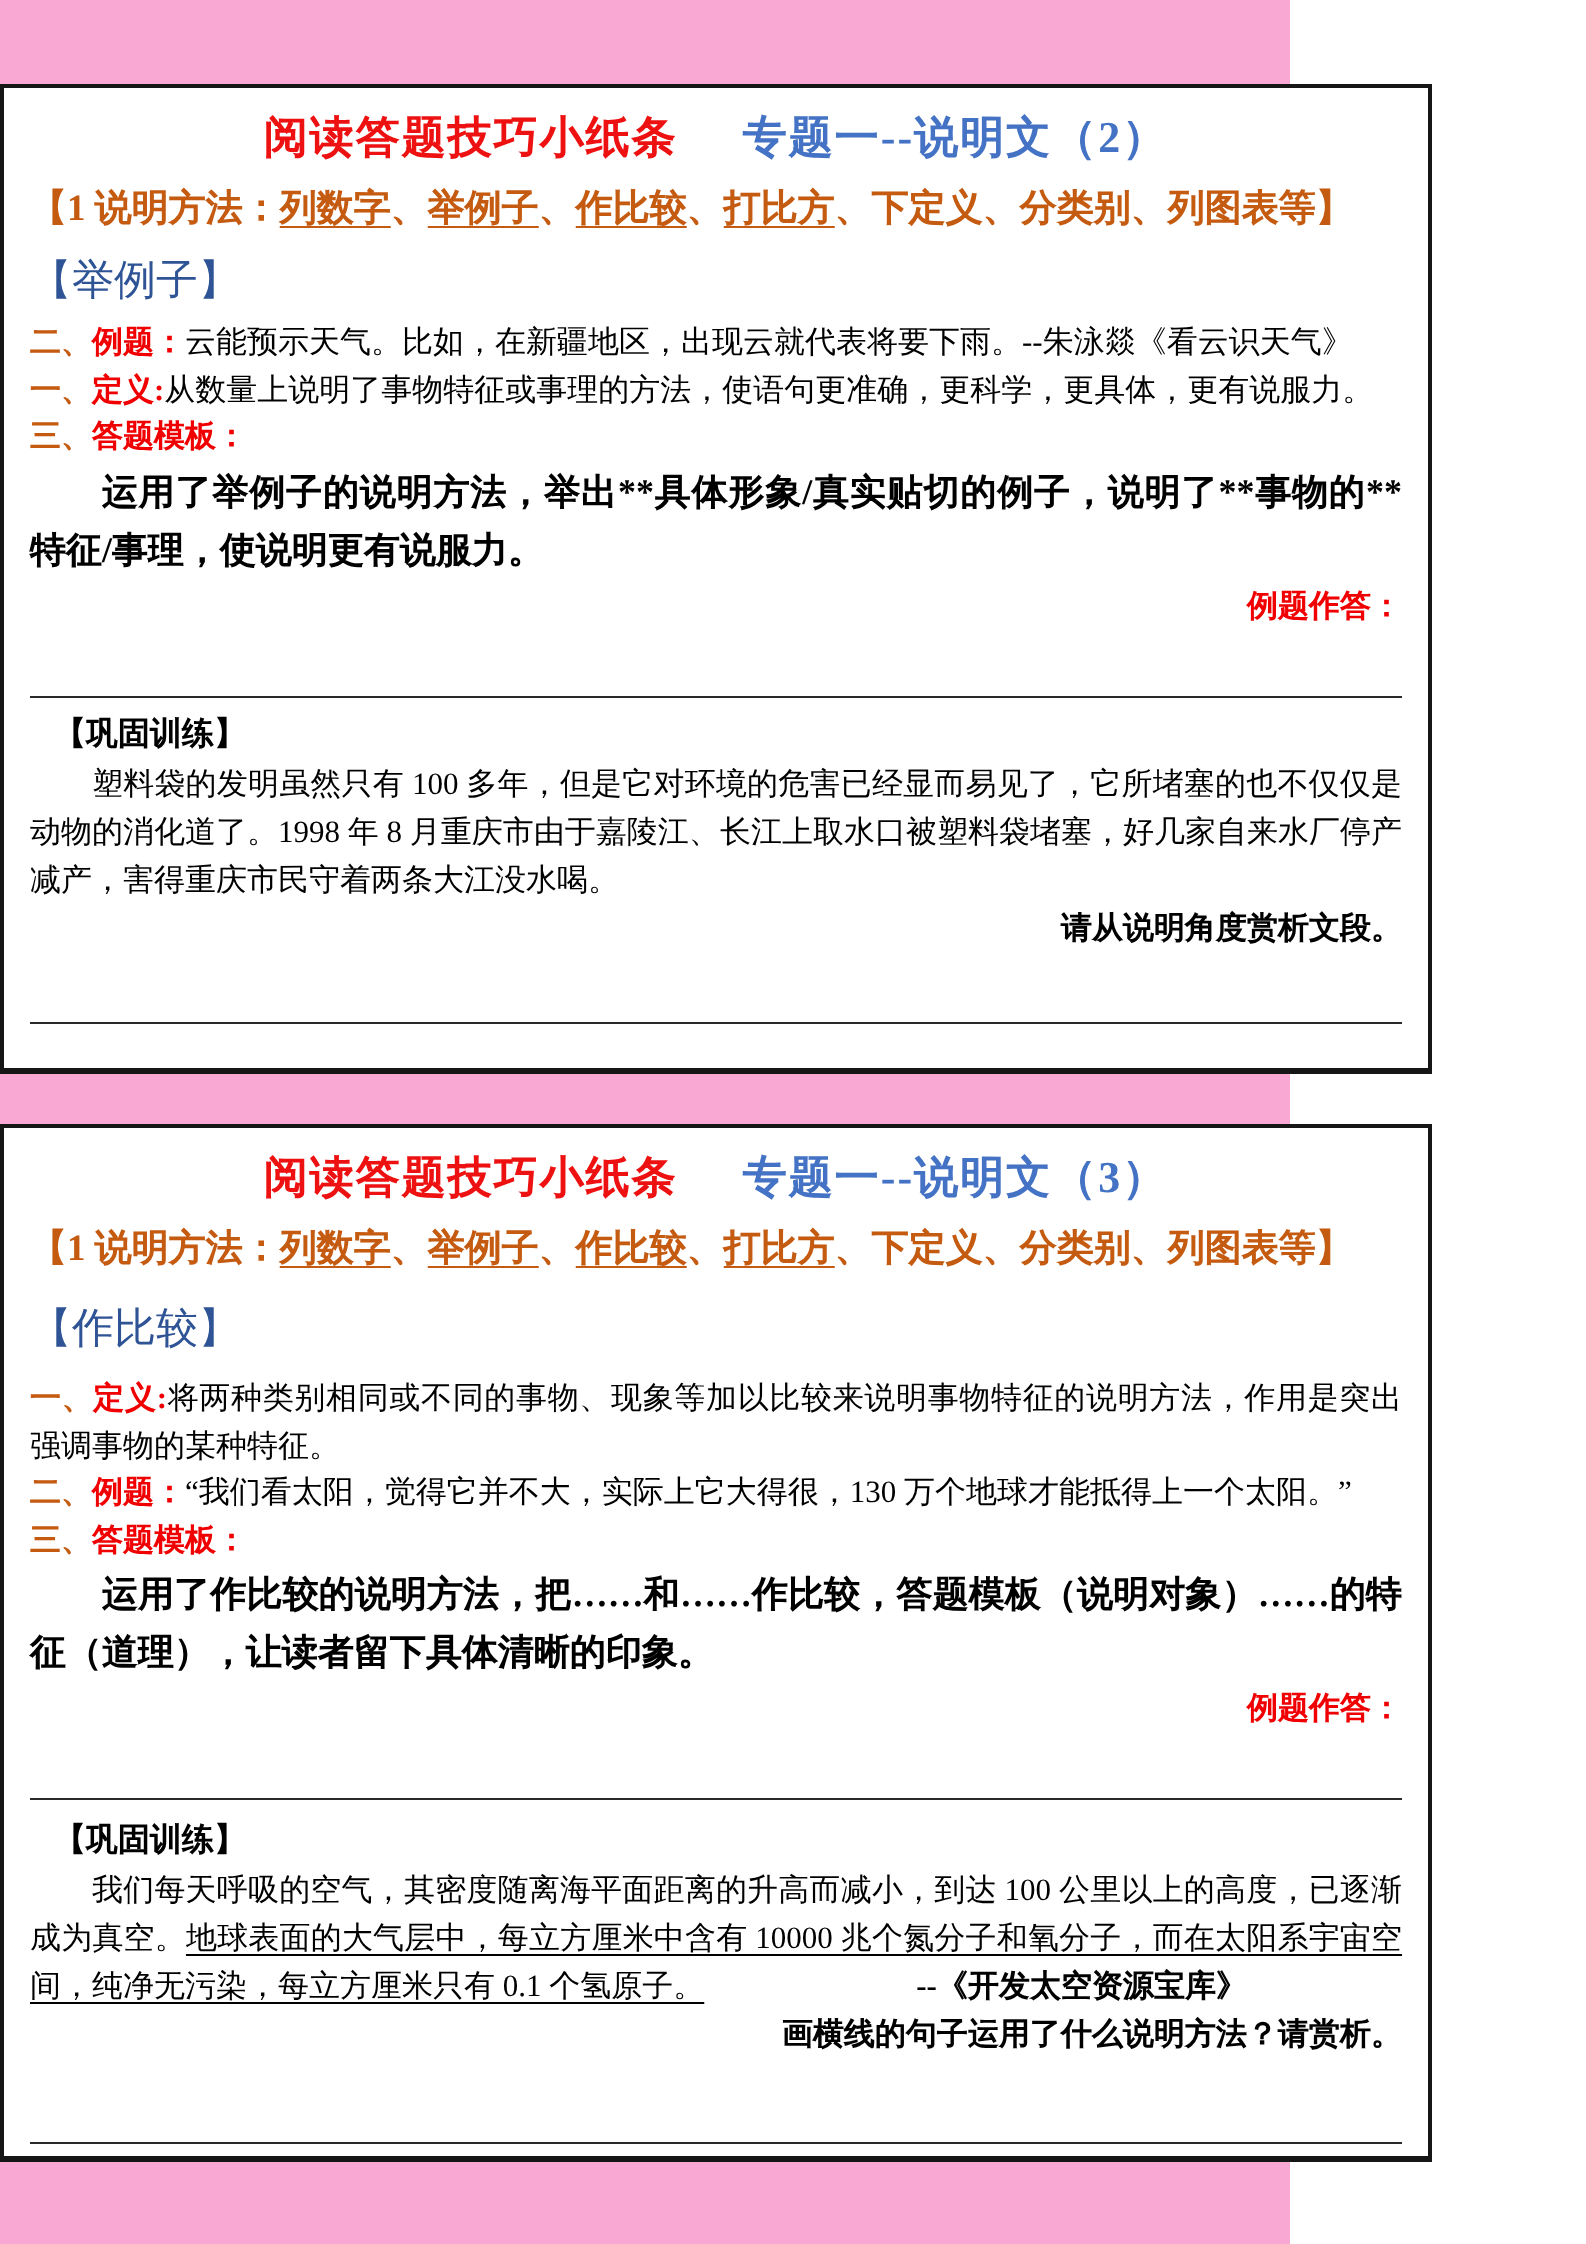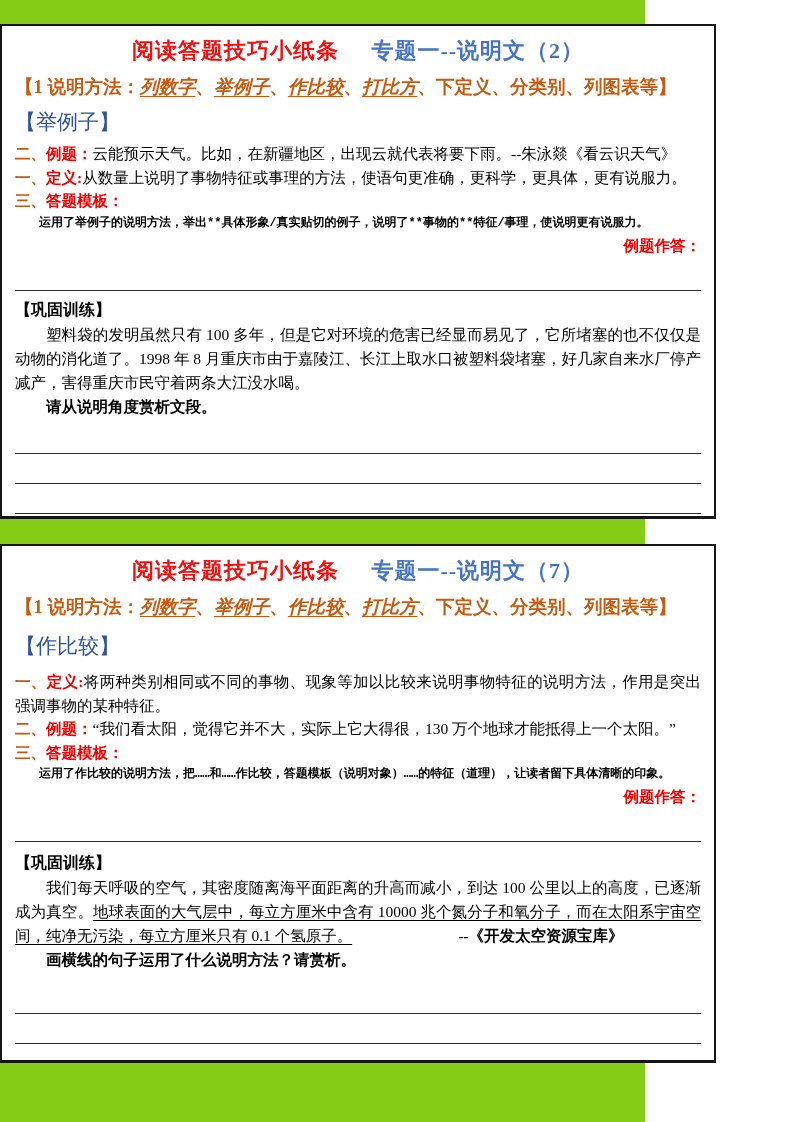--- a/index.html
+++ b/index.html
@@ -8,22 +8,22 @@
     background: #ffffff;
     width: 793px;
     height: 1122px;
     font-family: "Liberation Serif", "DejaVu Serif", serif;
     color: #000;
   }
   .page {
     width: 645px;
     height: 1122px;
     box-sizing: border-box;
-    padding-top: 24px;
-    background: #84cc16;
+    padding-top: 42px;
+    background: #f9a8d4;
   }
   .card {
     width: 716px;
     margin: 0 auto;
     border: 2px solid #161616;
     border-bottom-width: 3px;
     box-sizing: border-box;
     padding: 6px 13px 0 13px;
     background: #ffffff;
     overflow: hidden;
@@ -43,48 +43,47 @@
   .title-topic { color: #4472c4; margin-left: 26px; }
 
   .methods-line {
     color: #c55a11;
     font-weight: bold;
     font-size: 18.5px;
     line-height: 26px;
     margin: 2px 0 4px 0;
     white-space: nowrap;
   }
-  .methods-line .u { text-decoration: underline; text-underline-offset: 3px; font-style: italic; }
+  .methods-line .u { text-decoration: underline; text-underline-offset: 3px; }
 
   .section-heading {
     color: #2f5496;
     font-weight: normal;
     font-size: 21px;
     line-height: 28px;
     margin: 8px 0 6px 0;
   }
   .card-2 .section-heading { margin: 12px 0 10px 0; }
 
   .item {
     font-size: 15.5px;
     line-height: 23.5px;
     margin: 0;
     text-align: justify;
   }
   .num { color: #c55a11; font-weight: bold; }
   .key { color: #f00000; font-weight: bold; }
 
   .template-text {
-    font-size: 12px;
-    line-height: 18px;
+    font-size: 18px;
+    line-height: 29px;
     font-weight: bold;
     text-indent: 2em;
     margin: 1px 0 2px 0;
     text-align: justify;
-    font-family: Liberation Mono, monospace;
   }
 
   .answer-row {
     display: flex;
     align-items: flex-end;
     height: 25px;
     margin-top: 2px;
     flex-direction: column;
   }
   .answer-label { color: #f00000; font-weight: bold; font-size: 15.5px; line-height: 23px; white-space: nowrap; }
@@ -93,21 +92,21 @@
   .blank-line {
     border-bottom: 1.5px solid #2a2a2a;
     height: 29px;
   }
   .blank-line.first { height: 31px; }
 
   .practice-heading {
     font-weight: bold;
     font-size: 16px;
     line-height: 24px;
-    margin: 7px 0 1px 0;
+    margin: 7px 0 1px 12px;
   }
   .card-2 .practice-heading { margin-top: 9px; }
 
   .practice-paragraph {
     font-size: 15.5px;
     line-height: 24px;
     margin: 0;
     text-indent: 2em;
     text-align: justify;
   }
@@ -116,20 +115,21 @@
     text-underline-offset: 3px;
   }
   .practice-source { margin-left: 106px; white-space: nowrap; font-weight: bold; }
 
   .practice-question {
     font-weight: bold;
     font-size: 15.5px;
     line-height: 24px;
     margin: 0 0 2px 0;
     text-indent: 2em;
+    text-align: right;
   }
   .card-1 .blanks { margin-top: 5px; }
   .card-2 .blanks { margin-top: 12px; }
 </style>
 </head>
 <body>
 
 <div class="page">
 
   <div class="card card-1">
@@ -167,21 +167,21 @@
     <div class="blanks">
       <div class="blank-line"></div>
       <div class="blank-line"></div>
       <div class="blank-line"></div>
     </div>
   </div>
 
   <div class="card card-2">
     <div class="card-title">
       <span class="title-main">阅读答题技巧小纸条</span>
-      <span class="title-topic">专题一--说明文（7）</span>
+      <span class="title-topic">专题一--说明文（3）</span>
     </div>
 
     <div class="methods-line">
       <span>【1 说明方法：</span><span class="u">列数字</span><span>、</span><span class="u">举例子</span><span>、</span><span class="u">作比较</span><span>、</span><span class="u">打比方</span><span>、</span><span>下定义、分类别、列图表等</span><span>】</span>
     </div>
 
     <div class="section-heading">【作比较】</div>
 
     <p class="item"><span class="num">一、</span><span class="key">定义</span><span class="key">:</span><span>将两种类别相同或不同的事物、现象等加以比较来说明事物特征的说明方法，作用是突出强调事物的某种特征。</span></p>
 

